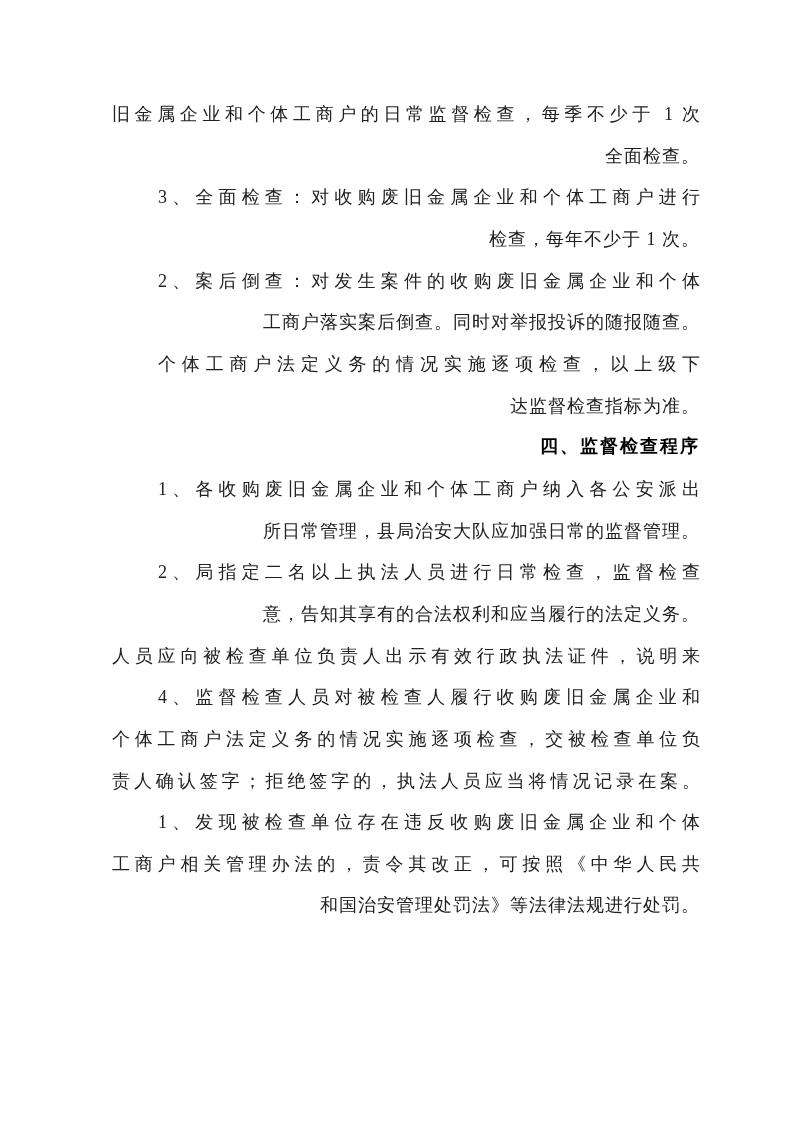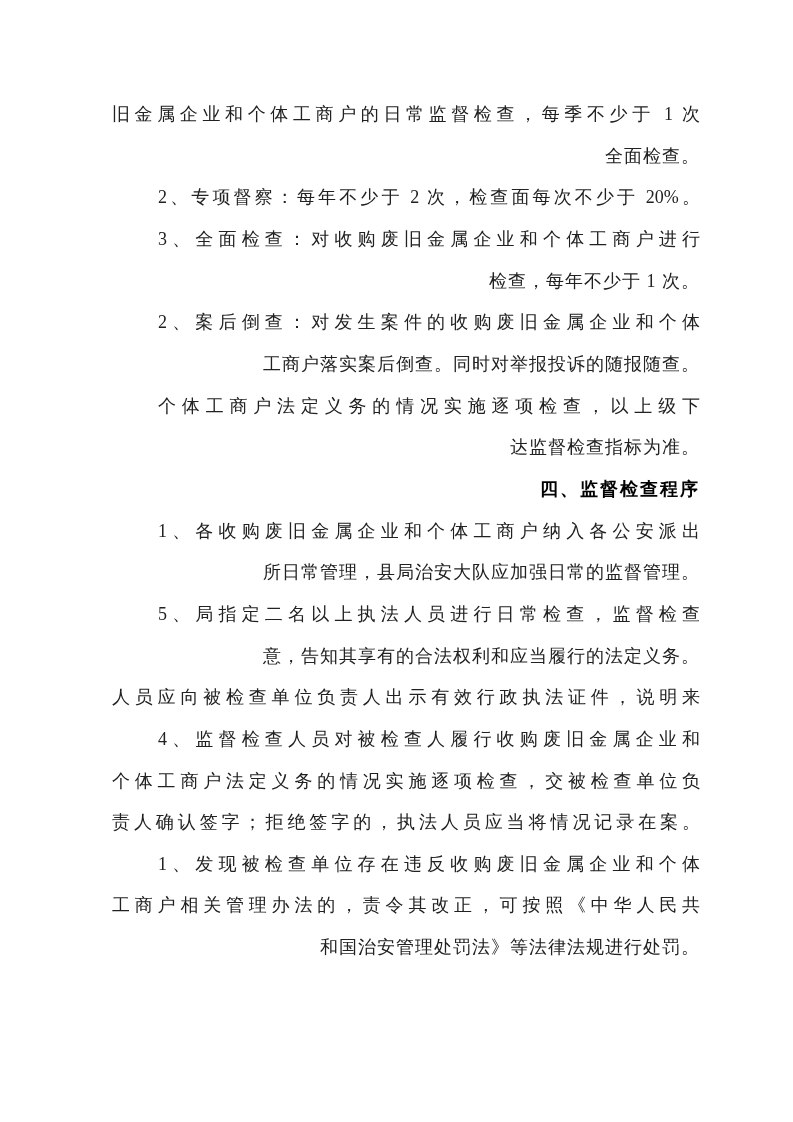--- a/index.html
+++ b/index.html
@@ -34,44 +34,43 @@
   .line.fill {
     white-space: normal;
     letter-spacing: 0;
     text-align: justify;
     text-align-last: justify;
   }
   .line.indent {
     text-indent: 46px;
   }
   .line.heading {
-    font-family: Liberation Serif, serif;
+    font-family: Liberation Mono, monospace;
     font-weight: bold;
     color: #000000;
     letter-spacing: 2px;
   }
 </style>
 </head>
 <body>
 
 <div class="page">
   <div class="doc-body">
     <div class="line fill">旧金属企业和个体工商户的日常监督检查，每季不少于 1 次</div>
     <div class="line">全面检查。</div>
-    <div class="line fill indent">2、专项督察：每年不少于 2 次，检查面每次不少于 20%。</div>
     <div class="line fill indent">3、全面检查：对收购废旧金属企业和个体工商户进行</div>
     <div class="line">检查，每年不少于 1 次。</div>
     <div class="line fill indent">2、案后倒查：对发生案件的收购废旧金属企业和个体</div>
     <div class="line">工商户落实案后倒查。同时对举报投诉的随报随查。</div>
     <div class="line fill indent">个体工商户法定义务的情况实施逐项检查，以上级下</div>
     <div class="line">达监督检查指标为准。</div>
     <div class="line indent heading">四、监督检查程序</div>
     <div class="line fill indent">1、各收购废旧金属企业和个体工商户纳入各公安派出</div>
     <div class="line">所日常管理，县局治安大队应加强日常的监督管理。</div>
-    <div class="line fill indent">5、局指定二名以上执法人员进行日常检查，监督检查</div>
+    <div class="line fill indent">2、局指定二名以上执法人员进行日常检查，监督检查</div>
     <div class="line">意，告知其享有的合法权利和应当履行的法定义务。</div>
     <div class="line fill">人员应向被检查单位负责人出示有效行政执法证件，说明来</div>
     <div class="line fill indent">4、监督检查人员对被检查人履行收购废旧金属企业和</div>
     <div class="line fill">个体工商户法定义务的情况实施逐项检查，交被检查单位负</div>
     <div class="line fill">责人确认签字；拒绝签字的，执法人员应当将情况记录在案。</div>
     <div class="line fill indent">1、发现被检查单位存在违反收购废旧金属企业和个体</div>
     <div class="line fill">工商户相关管理办法的，责令其改正，可按照《中华人民共</div>
     <div class="line">和国治安管理处罚法》等法律法规进行处罚。</div>
   </div>
 </div>

